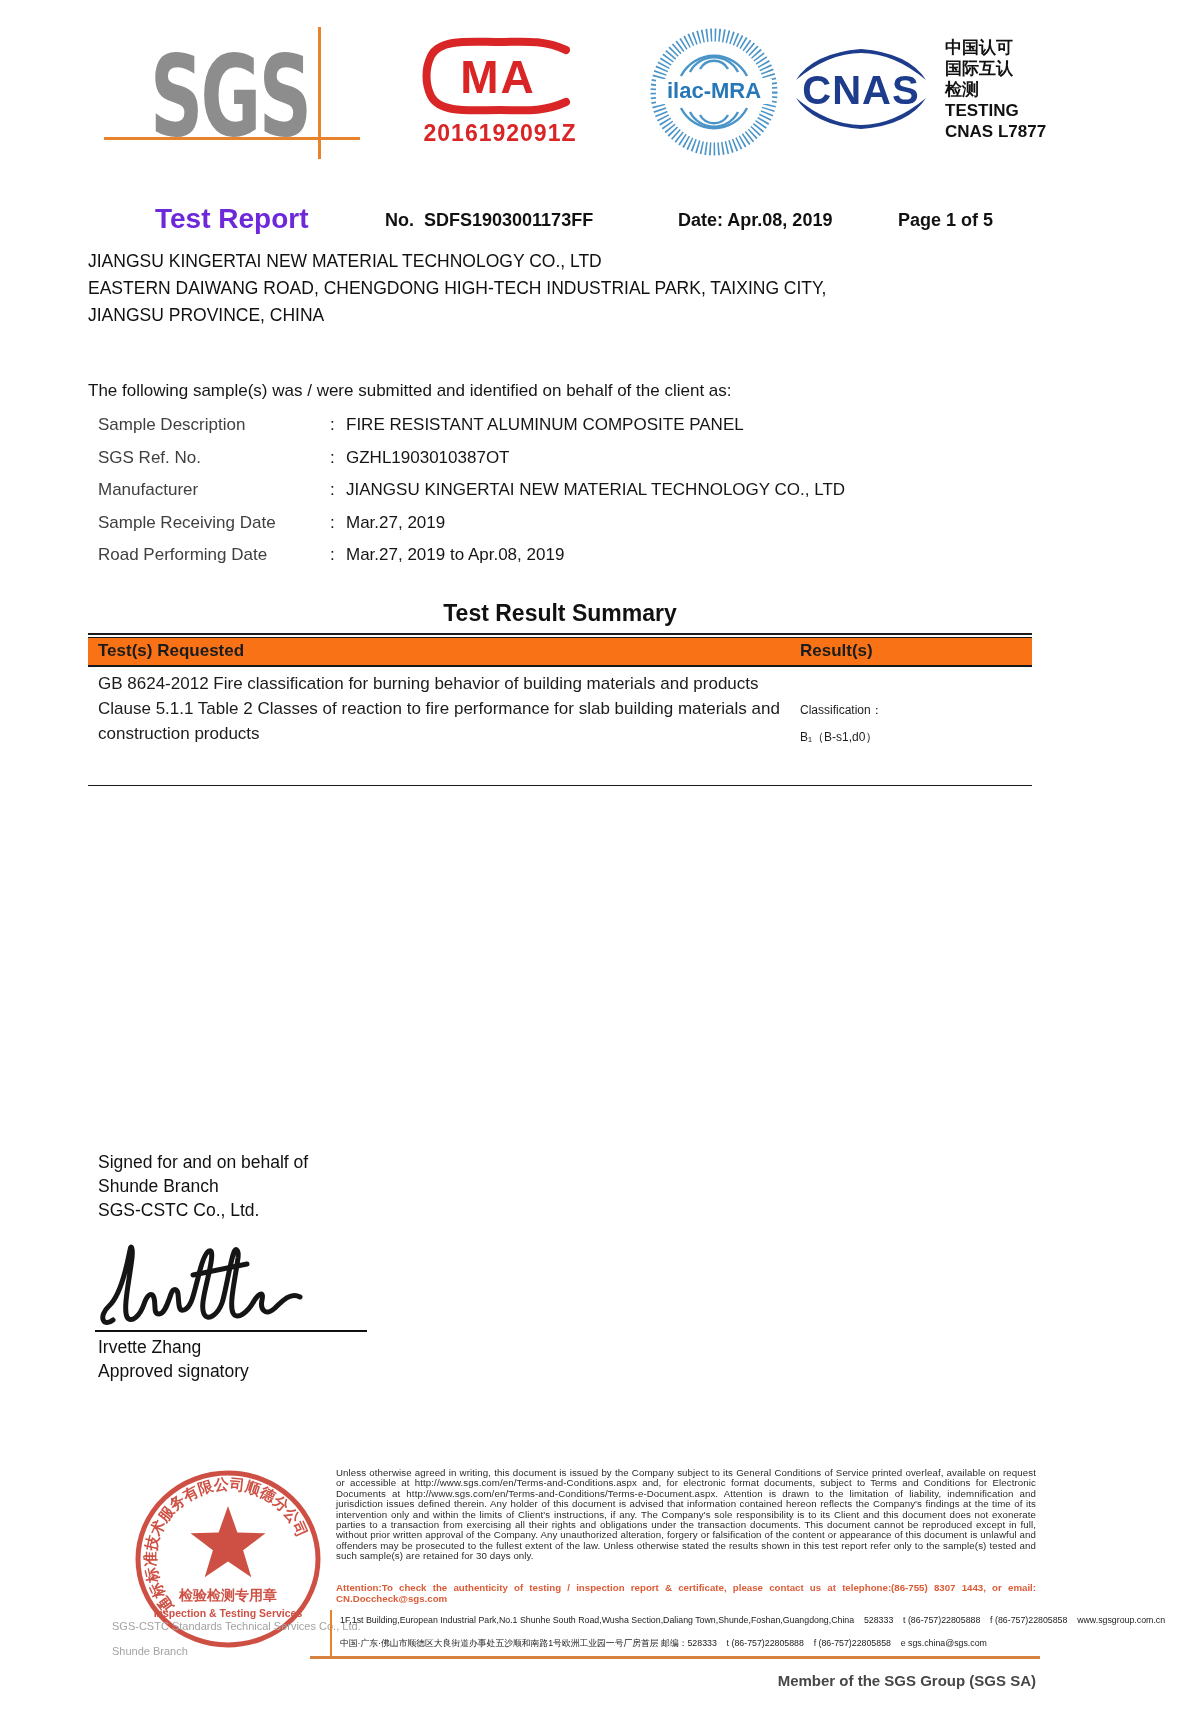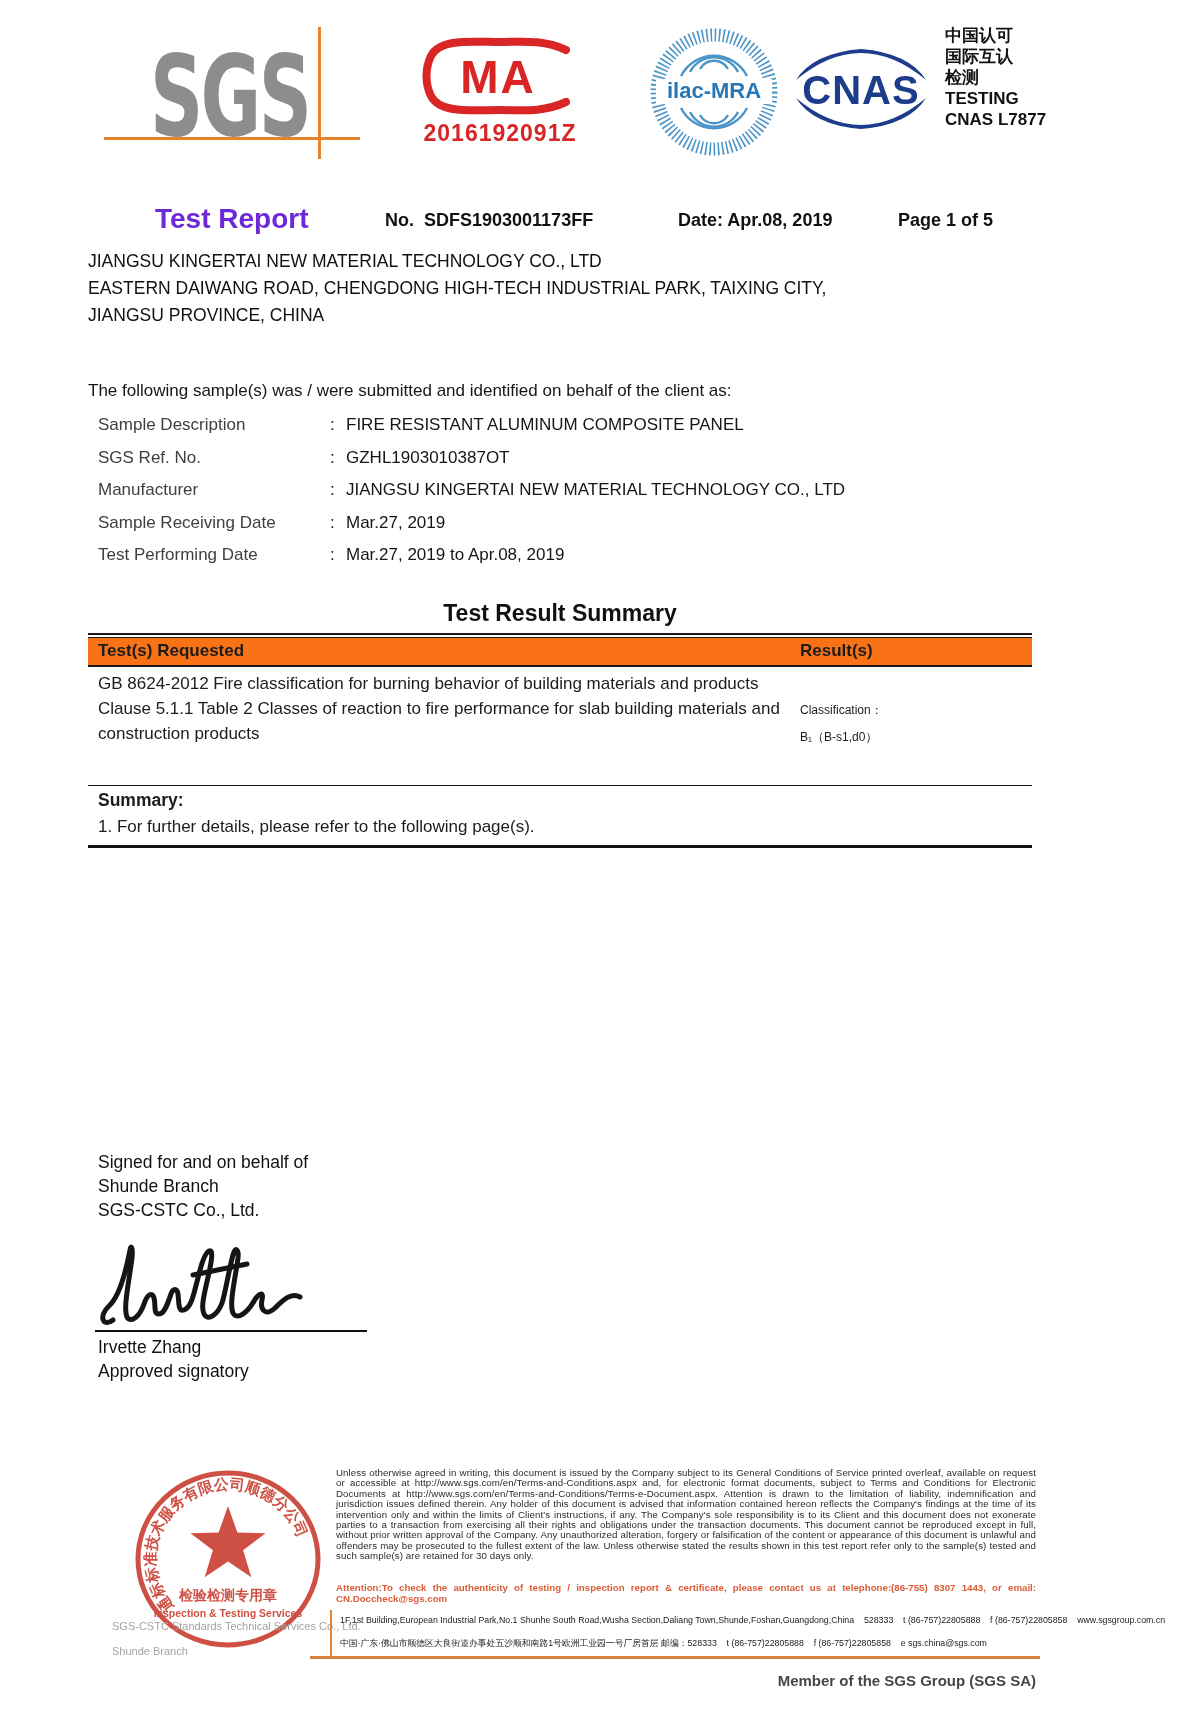--- a/index.html
+++ b/index.html
@@ -12,21 +12,21 @@
 
   
   .sgs-text{
     font-family:"DejaVu Sans","Liberation Sans",sans-serif;
     font-weight:bold;color:#8d8d8d;font-size:112px;line-height:1;
     transform:scaleX(0.66);transform-origin:left top;letter-spacing:-4px;
   }
   .orange-h{background:#e8832c;height:3px;}
   .orange-v{background:#e8832c;width:3px;}
   .cma-num{color:#d92525;font-size:23px;font-weight:bold;letter-spacing:1px;text-align:center;width:160px;}
-  .accred{font-size:17px;font-weight:bold;line-height:21px;color:#111;}
+  .accred{font-size:17px;font-weight:bold;line-height:21px;color:#111;margin-top:12px;}
 
   
   .doc-title{font-size:28px;font-weight:bold;color:#6d28d9;}
   .tb-item{font-size:18px;font-weight:bold;color:#111;}
 
   .body-text{font-size:17px;color:#161616;}
   .client-line{font-size:17.5px;color:#111;line-height:27px;}
 
   .field-row{position:absolute;left:98px;width:940px;height:24px;}
   .field-label{position:absolute;left:0;top:0;font-size:17px;color:#404040;}
@@ -148,21 +148,21 @@
     <span class="field-label">Manufacturer</span>
     <span class="field-sep">:</span>
     <span class="field-value">JIANGSU KINGERTAI NEW MATERIAL TECHNOLOGY CO., LTD</span>
   </div>
   <div class="field-row" style="top:513px;">
     <span class="field-label">Sample Receiving Date</span>
     <span class="field-sep">:</span>
     <span class="field-value">Mar.27, 2019</span>
   </div>
   <div class="field-row" style="top:545px;">
-    <span class="field-label">Test Performing Date</span>
+    <span class="field-label">Road Performing Date</span>
     <span class="field-sep">:</span>
     <span class="field-value">Mar.27, 2019 to Apr.08, 2019</span>
   </div>
 
   <div class="tbl">
     <div class="tbl-title">Test Result Summary</div>
     <div class="tbl-topline"></div>
     <div class="tbl-head">
       <span class="tbl-head-left">Test(s) Requested</span>
       <span class="tbl-head-right">Result(s)</span>
@@ -170,24 +170,20 @@
     <div class="tbl-body">
       <div class="tbl-tests">
         <p class="tbl-test-item">GB 8624-2012 Fire classification for burning behavior of building materials and products</p>
         <p class="tbl-test-item">Clause 5.1.1 Table 2 Classes of reaction to fire performance for slab building materials and construction products</p>
       </div>
       <div class="tbl-result">
         <div>Classification：</div>
         <div>B₁（B-s1,d0）</div>
       </div>
     </div>
-    <div class="tbl-summary">
-      <div class="tbl-summary-heading">Summary:</div>
-      <div class="tbl-summary-item">1.  For further details, please refer to the following page(s).</div>
-    </div>
   </div>
 
   <div class="abs sig-block" style="left:98px;top:1150px;">
     <div>Signed for and on behalf of</div>
     <div>Shunde Branch</div>
     <div>SGS-CSTC Co., Ltd.</div>
   </div>
 
   <svg class="abs" style="left:95px;top:1242px;" width="290" height="92" viewBox="0 0 290 92">
     <g fill="none" stroke="#151515" stroke-width="5" stroke-linecap="round" stroke-linejoin="round">

